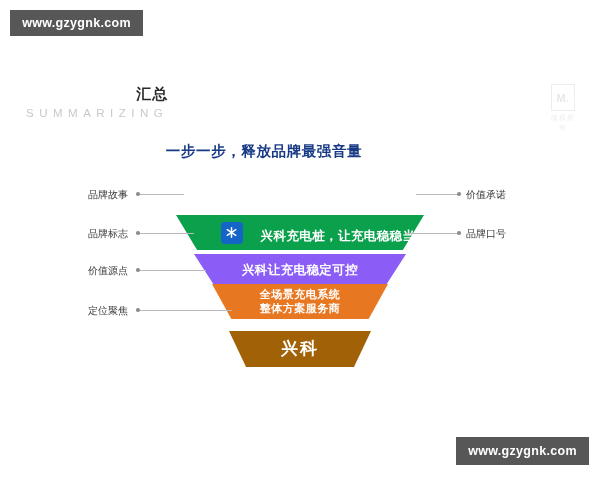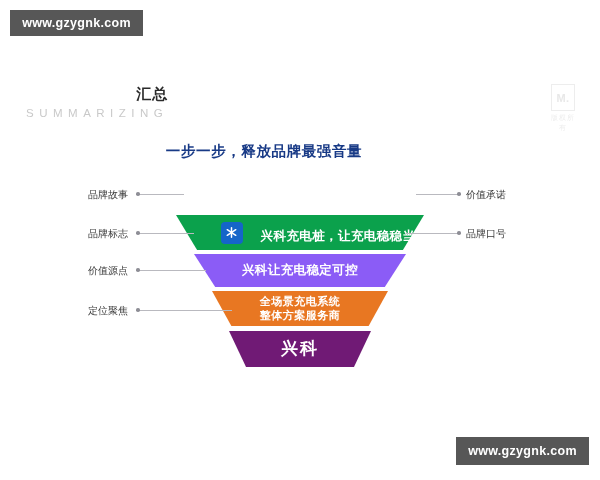--- a/index.html
+++ b/index.html
@@ -88,28 +88,28 @@
     clip-path:polygon(0 0,100% 0,91.5% 100%,8.5% 100%);
     font-size:12.5px;letter-spacing:.4px;
   }
   .bar3{
     top:78px;width:212px;height:33px;
     background:#8b5cf6;
     clip-path:polygon(0 0,100% 0,90% 100%,10% 100%);
     font-size:12.5px;letter-spacing:.4px;
   }
   .bar4{
-    top:115px;width:176px;height:35px;
+    top:108px;width:176px;height:35px;
     background:#e87722;
     clip-path:polygon(0 0,100% 0,89% 100%,11% 100%);
     font-size:11px;letter-spacing:.5px;
   }
   .bar5{
     top:155px;width:142px;height:36px;
-    background:#701a75;
+    background:#a16207;
     clip-path:polygon(0 0,100% 0,88% 100%,12% 100%);
     font-size:17px;letter-spacing:2px;
   }
 
   .bar2 .inner{display:flex;align-items:flex-end;gap:18px;z-index:2;padding-left:36px;}
   .logo-mark{
     width:22px;height:22px;border-radius:4px;
     background:#1565c9;
     display:flex;align-items:center;justify-content:center;
     flex:0 0 auto;

